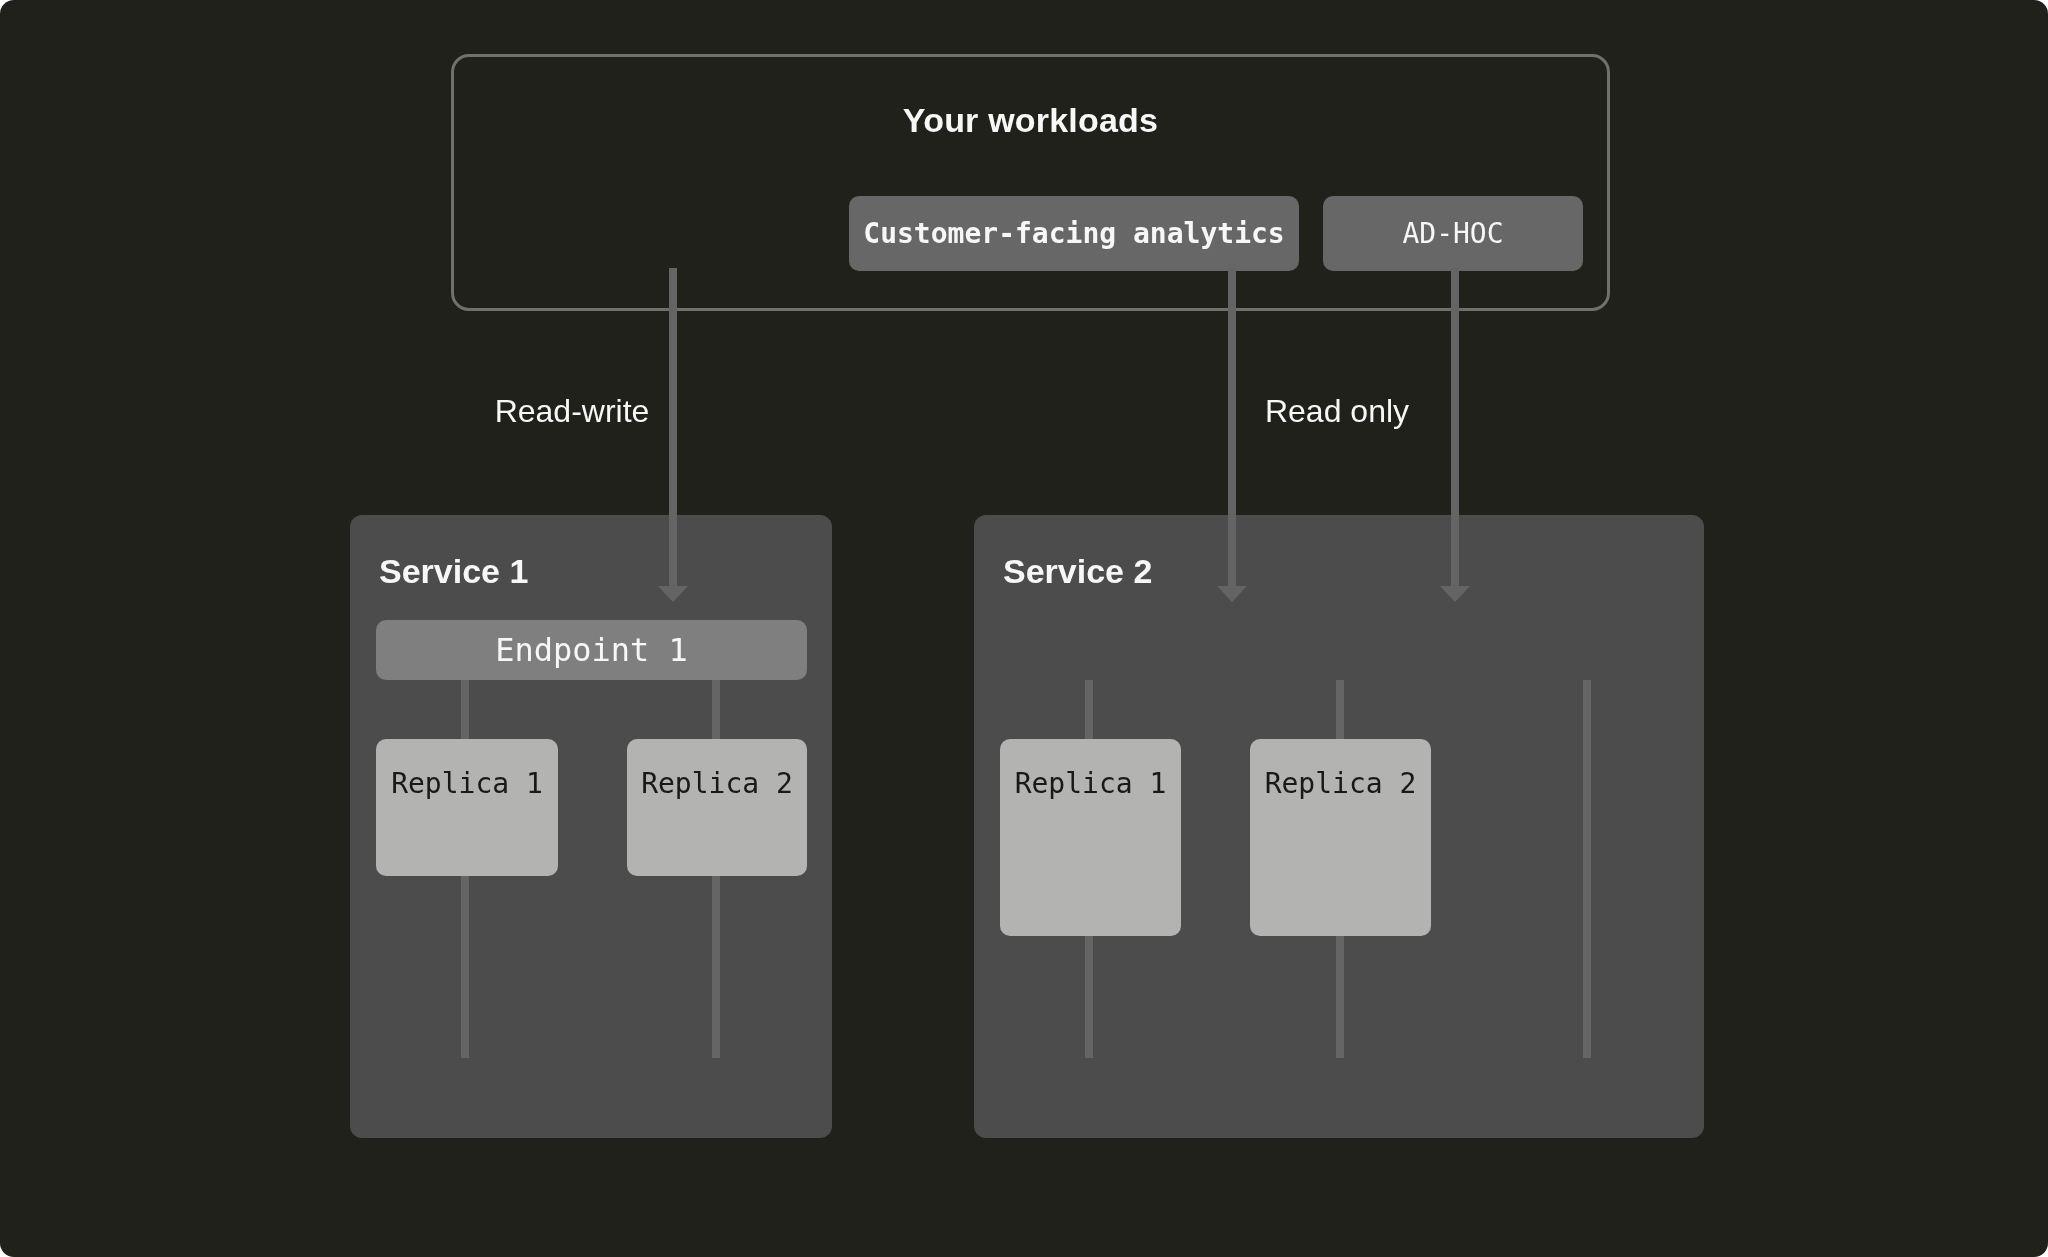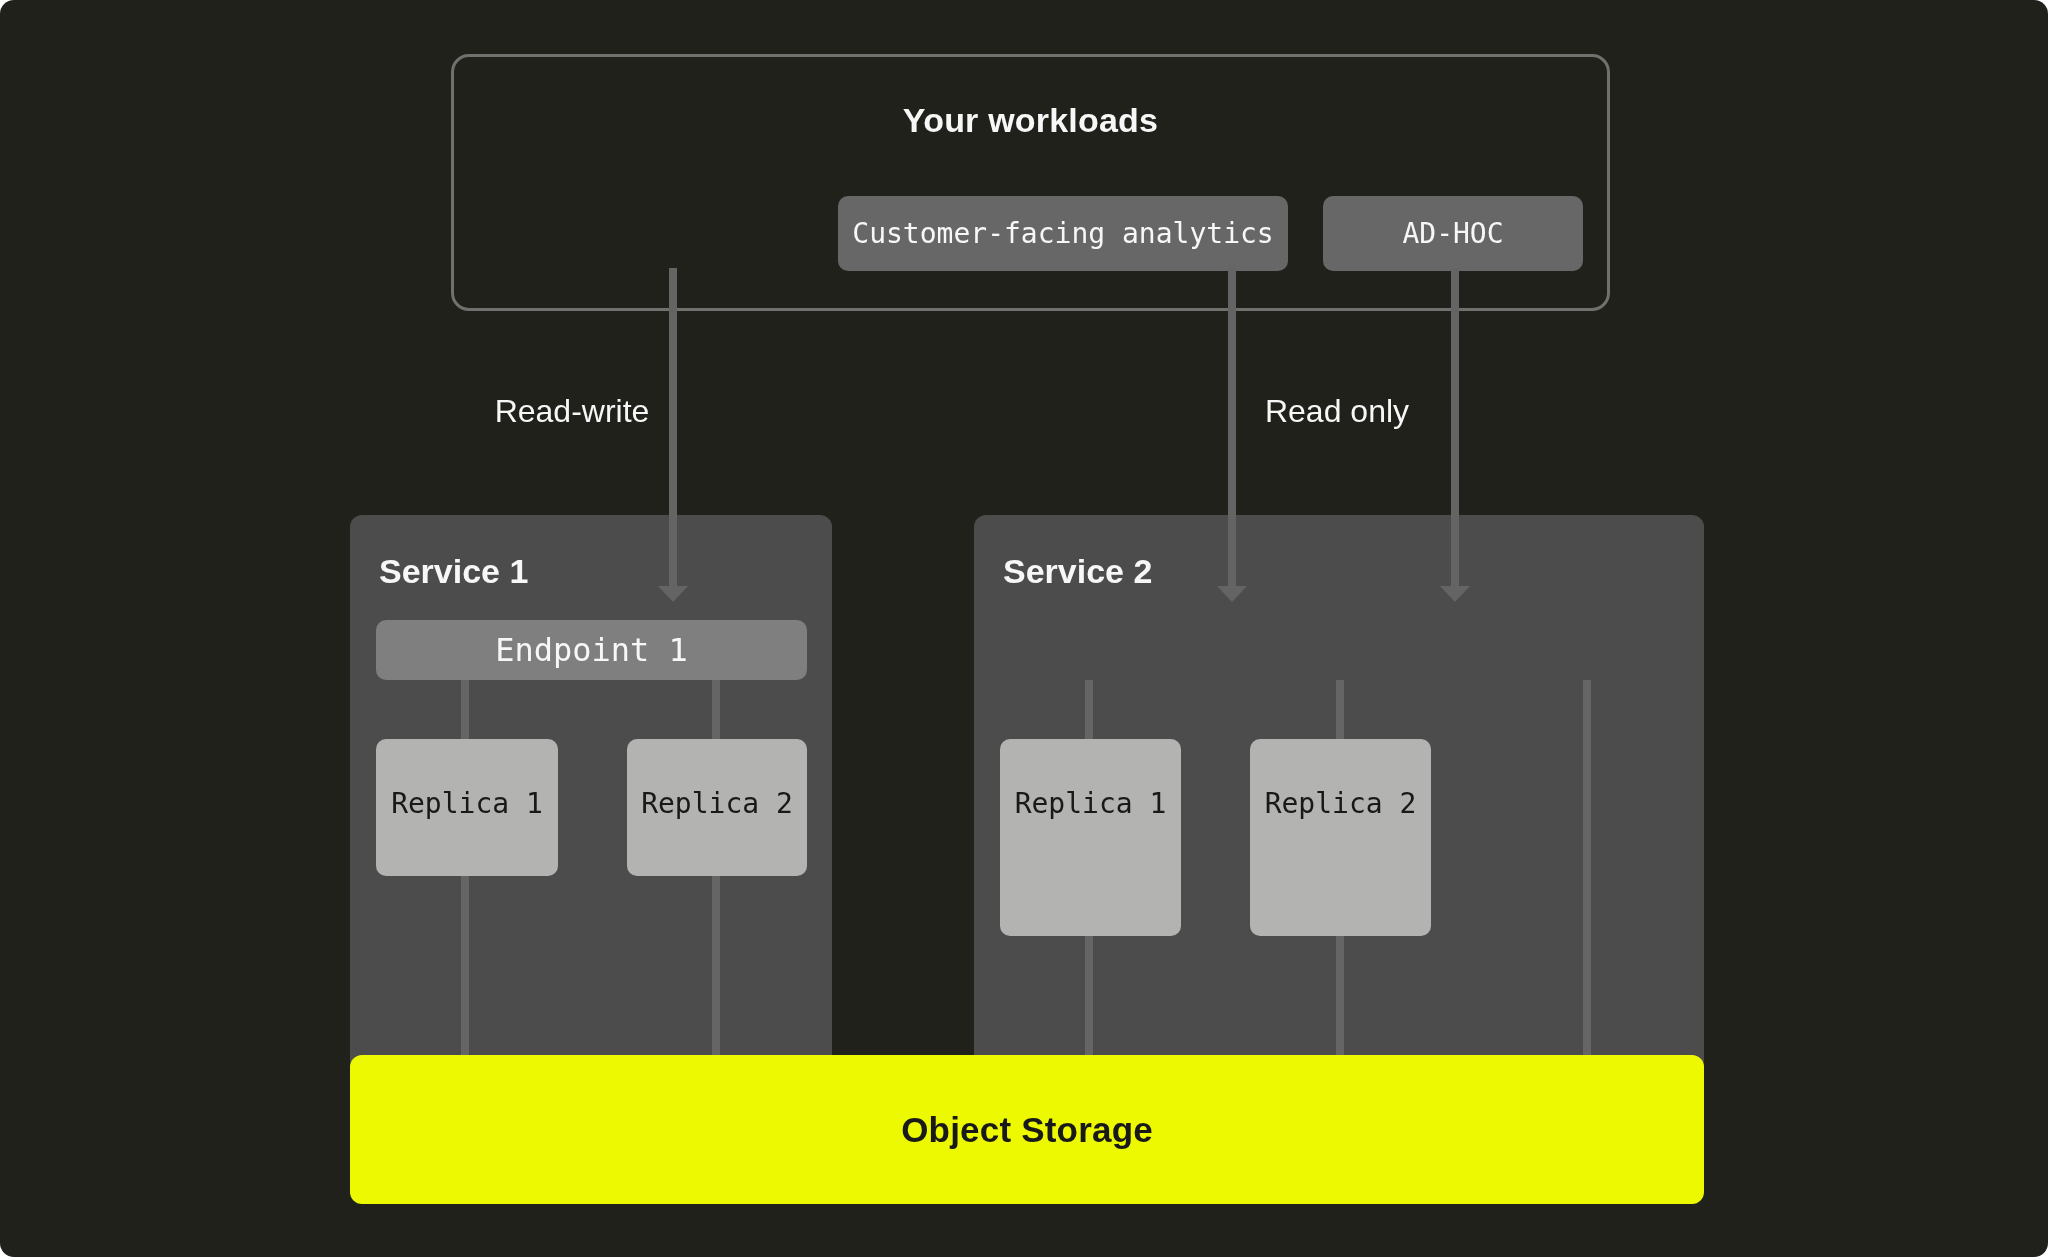--- a/index.html
+++ b/index.html
@@ -31,21 +31,21 @@
   }
   .chip {
     top: 139px; height: 75px;
     background: var(--workload-chip, #676767);
     border-radius: 10px;
     display: flex; align-items: center; justify-content: center;
     color: var(--light-text, #F7F7F7);
     font-size: 28px;
   }
   .chip-writes   { left: 30px;  width: 261px; }
-  .chip-customer { left: 384px; width: 450px; }
+  .chip-customer { left: 395px; width: 450px; font-weight: bold; }
   .chip-adhoc    { left: 869px; width: 260px; }
 
   
   .arrow-line {
     width: 8px; top: 268px; height: 318px;
     background: var(--arrow, #646464);
     z-index: 1;
   }
   .arrow-head {
     top: 586px; width: 0; height: 0;
@@ -87,21 +87,21 @@
     font-size: 32px;
     z-index: 2;
   }
   .endpoint-1 { left: 26px; width: 431px; }
   .endpoint-2 { left: 25px; width: 682px; }
   .replica-box {
     top: 224px;
     background: var(--replica-box, #B3B3B1);
     border-radius: 10px;
     display: flex; align-items: flex-start; justify-content: center;
-    padding-top: 48px; box-sizing: border-box;
+    padding-top: 28px; box-sizing: border-box;
     color: var(--dark-text, #191919);
     font-size: 28px;
     z-index: 2;
   }
   .replica-short { height: 137px; }
   .replica-tall  { height: 197px; }
   .s1-r1 { left: 26px;  width: 182px; }
   .s1-r2 { left: 277px; width: 180px; }
   .s2-r1 { left: 26px;  width: 181px; }
   .s2-r2 { left: 276px; width: 181px; }
@@ -166,17 +166,14 @@
     <div class="abs replica-box mono replica-short s1-r1">Replica 1</div>
     <div class="abs replica-box mono replica-short s1-r2">Replica 2</div>
   </div>
 
   <div class="abs service-panel service-2">
     <div class="abs service-title">Service 2</div>
     <div class="abs replica-box mono replica-tall s2-r1">Replica 1</div>
     <div class="abs replica-box mono replica-tall s2-r2">Replica 2</div>
   </div>
 
-  <div class="abs storage-bar">
-    <div class="storage-label">Object Storage</div>
-  </div>
 
 </div>
 
 </body></html>

